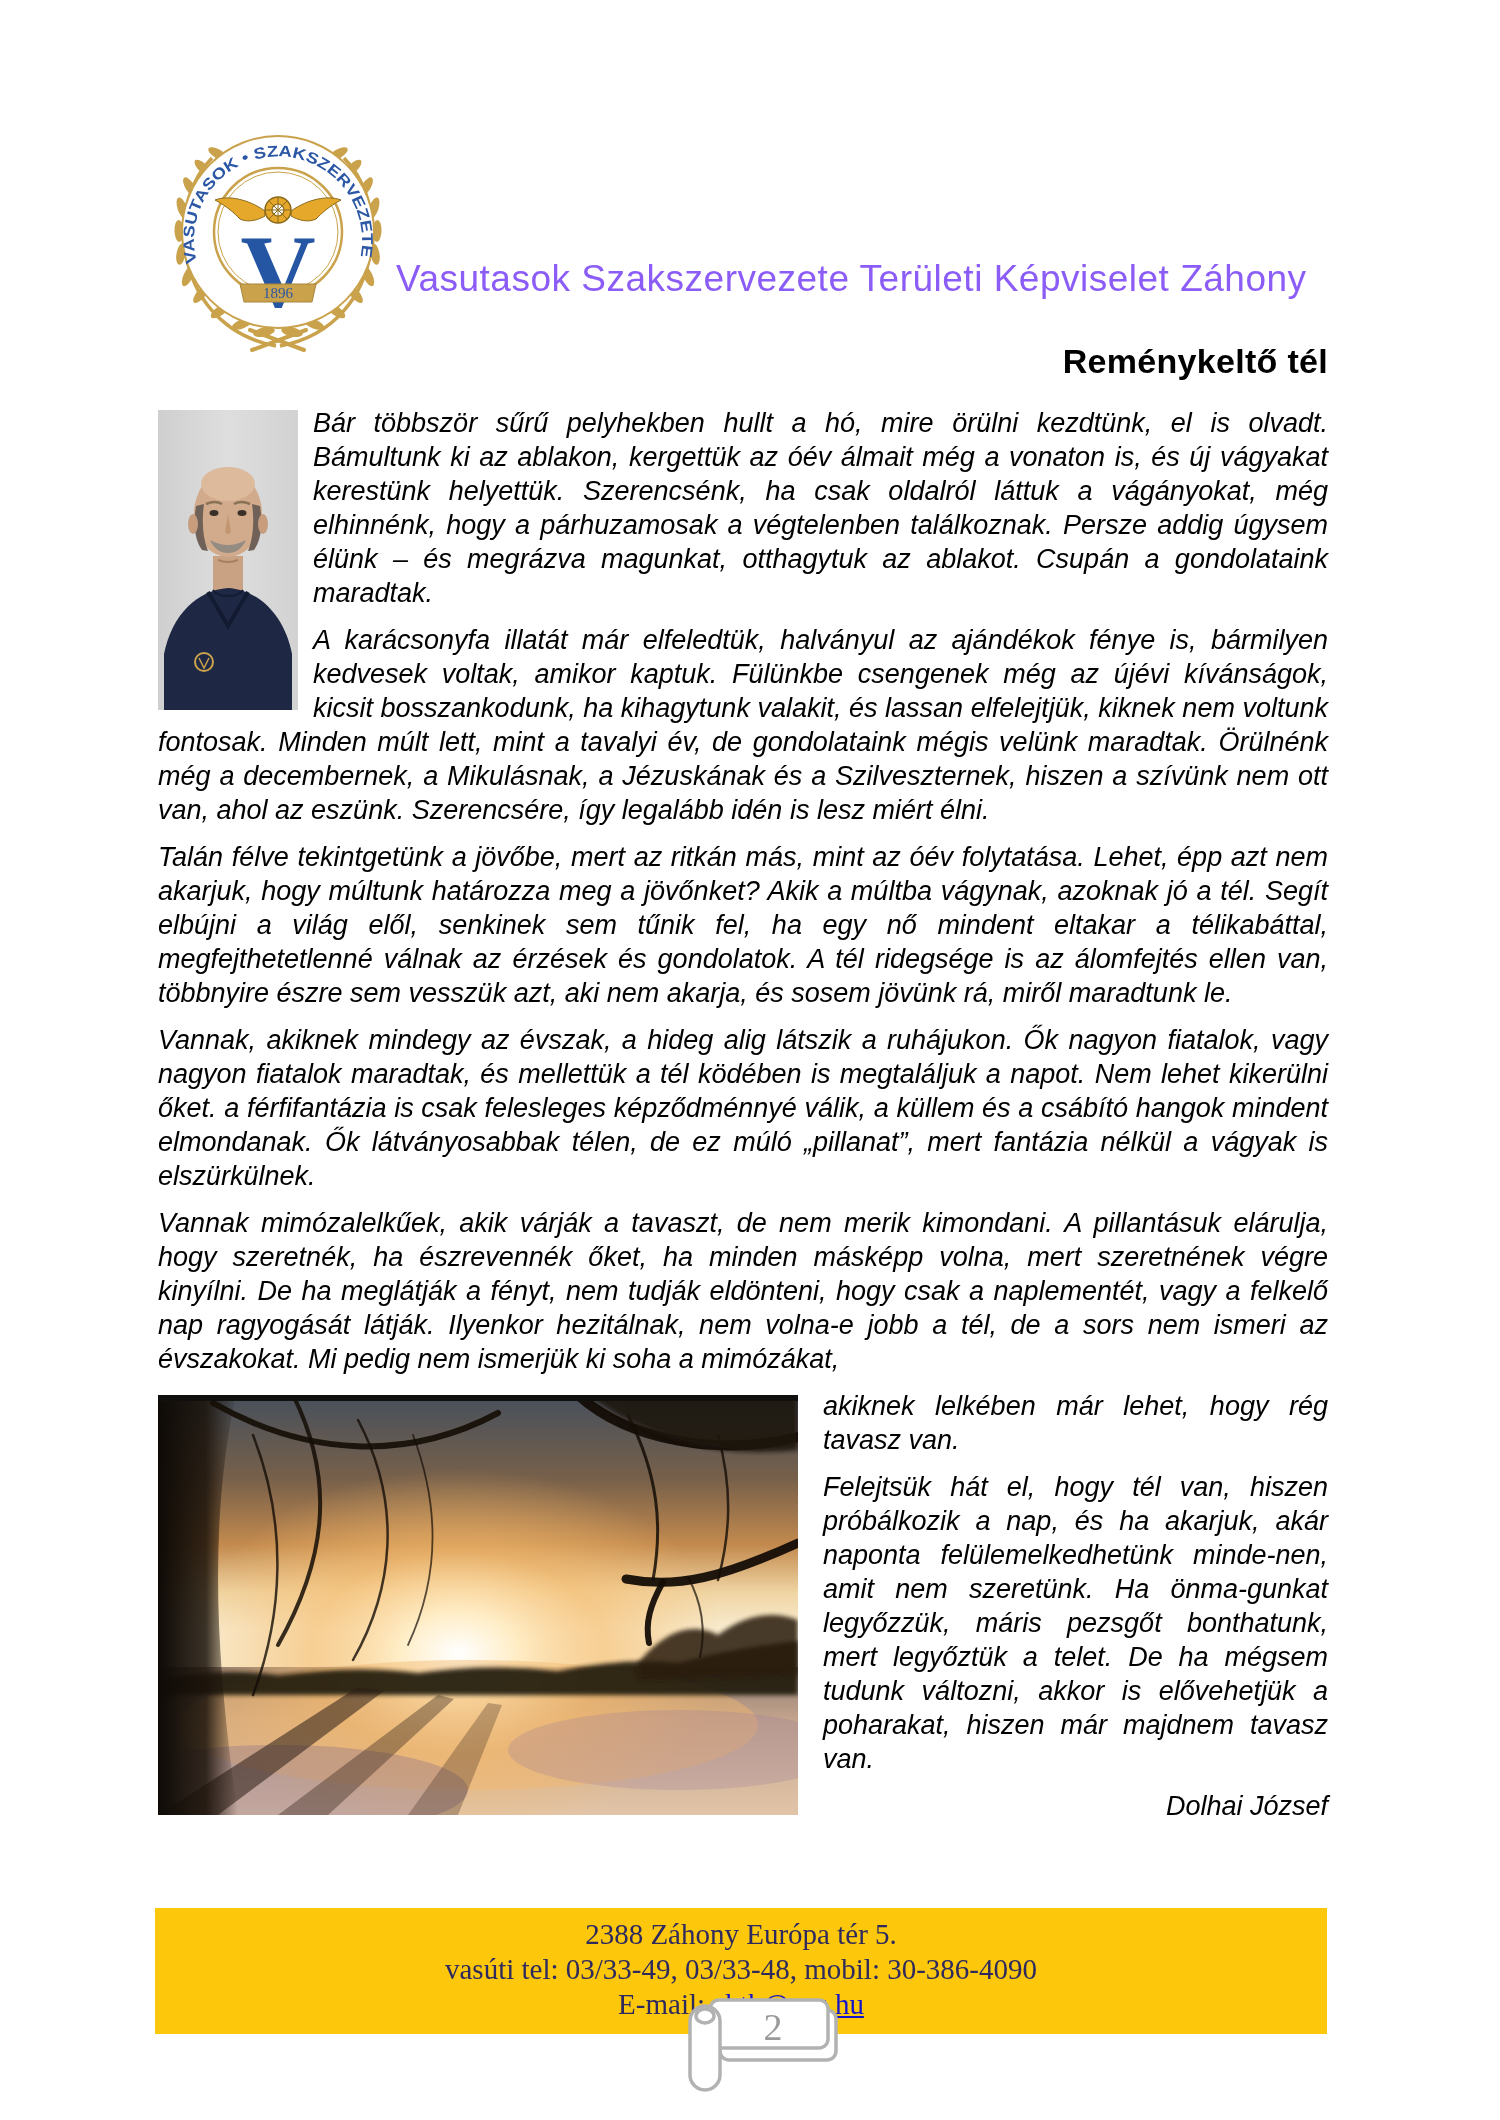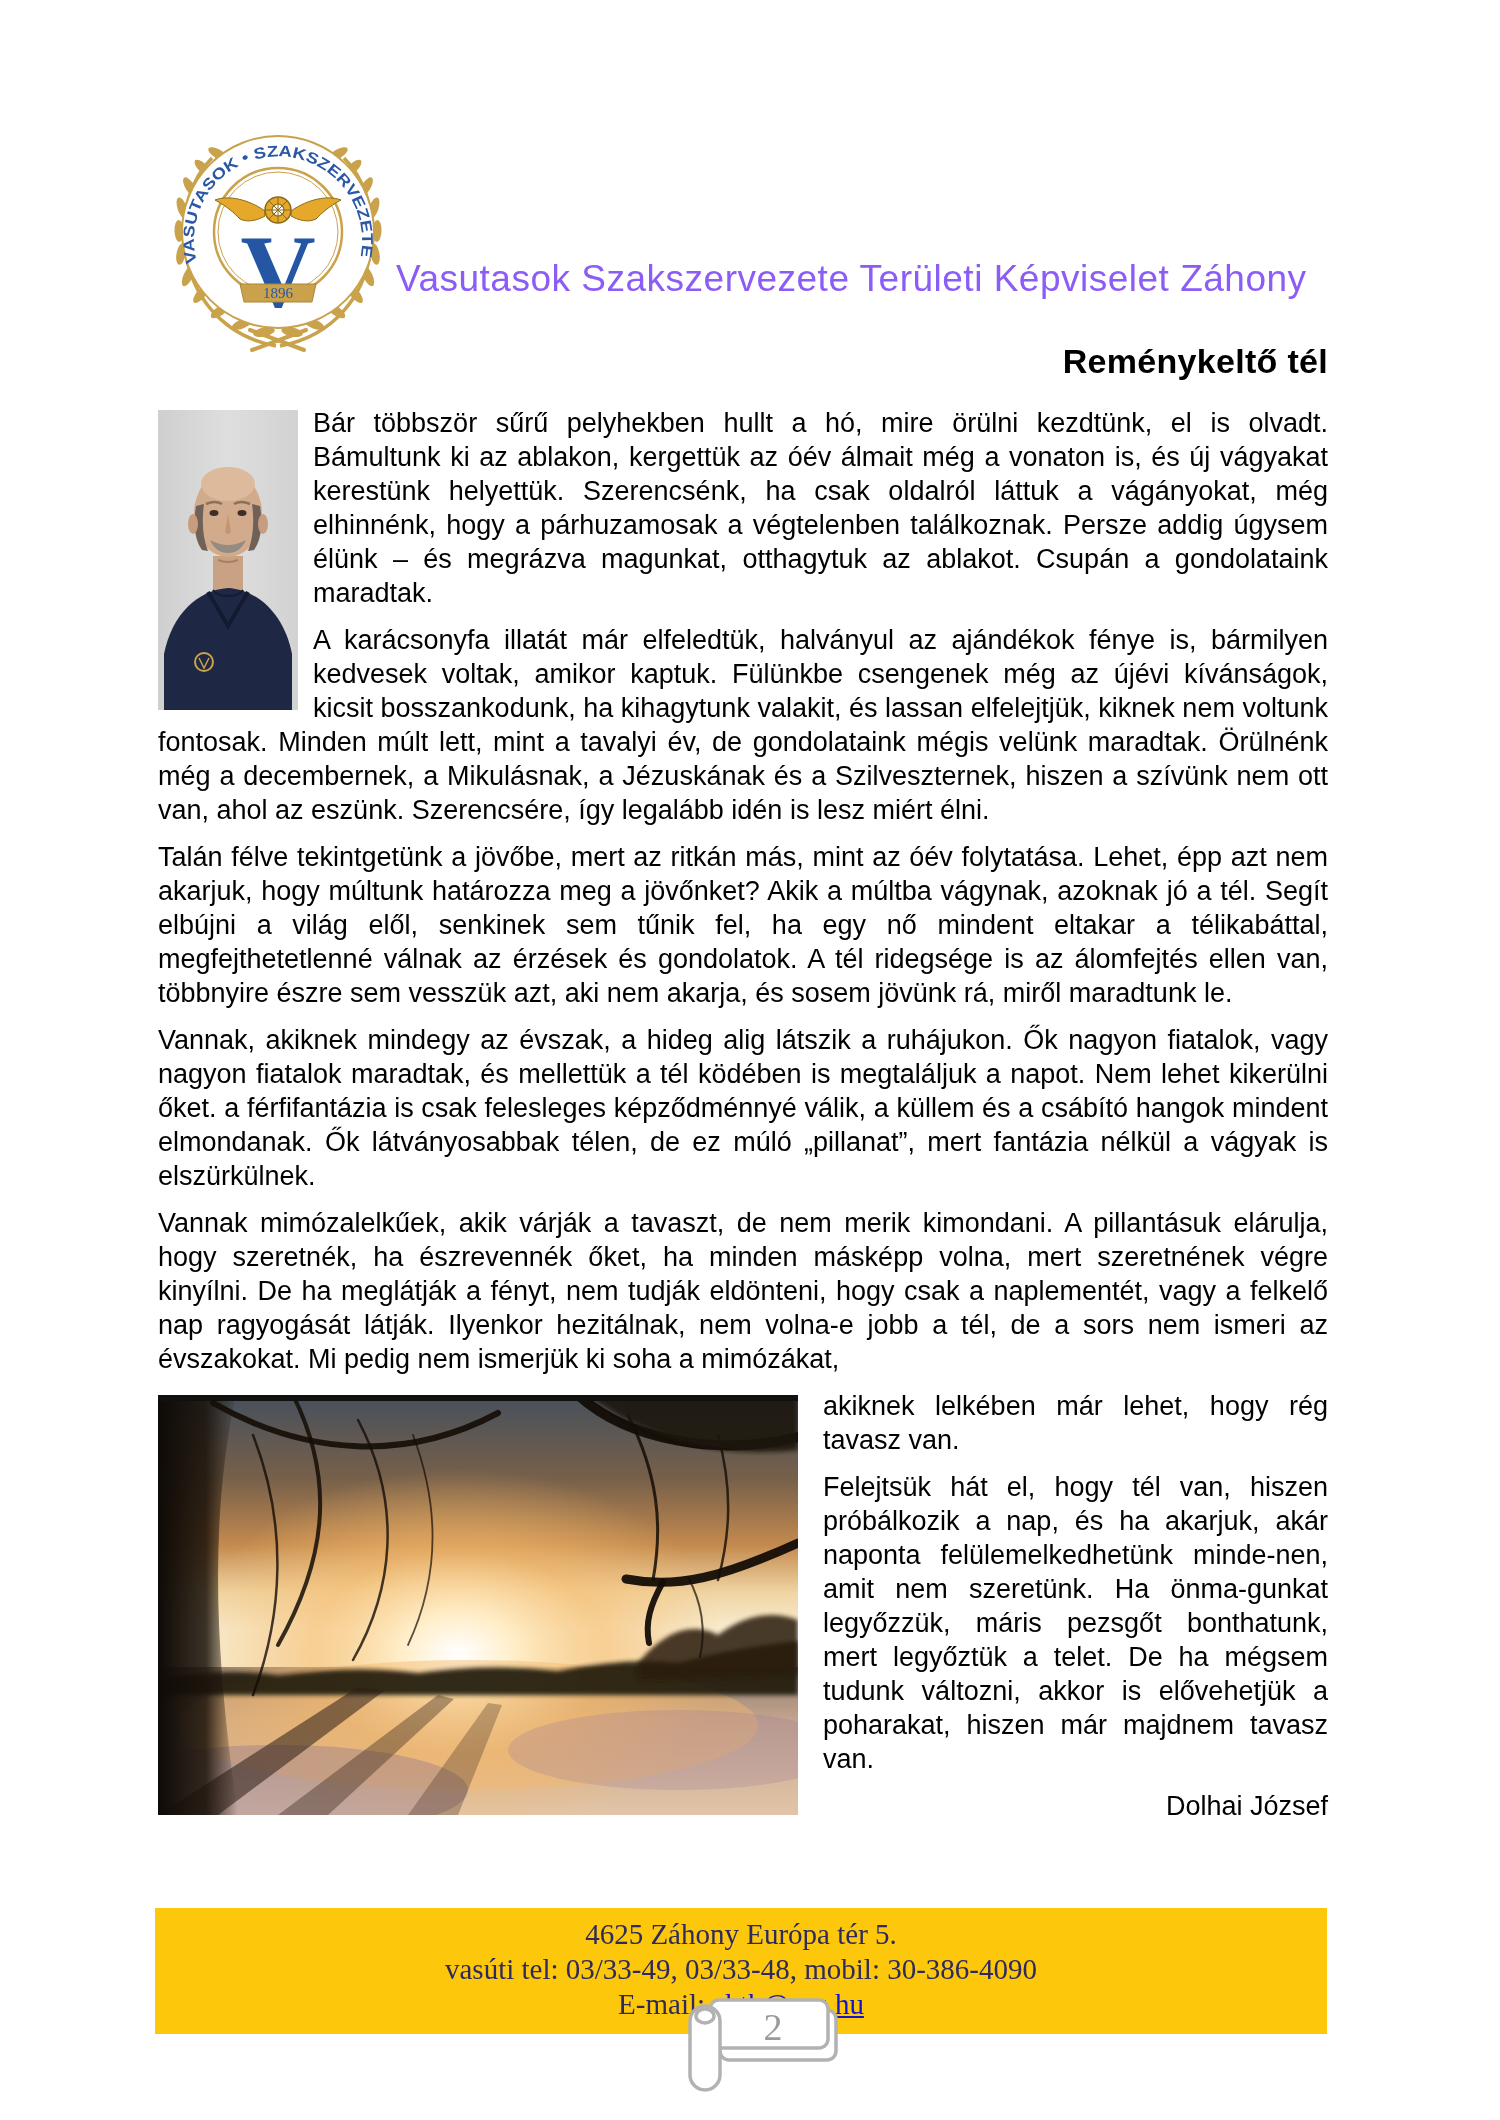--- a/index.html
+++ b/index.html
@@ -17,21 +17,21 @@
   }
   
   .content {
     position:absolute; left:158px; top:342px; width:1170px;
     font-size:27px; line-height:34px; text-align:justify;
   }
   .content h1 {
     margin:0 0 26px 0; font-size:34px; line-height:38px; font-weight:bold;
     text-align:right; letter-spacing:0.3px;
   }
-  .content p { margin:0 0 13px 0; }
+  .content p { margin:0 0 13px 0;font-style:italic; }
   .portrait {
     float:left; width:140px; height:300px; margin:4px 15px 6px 0;
     background:#d9d9d9;
   }
   .portrait svg { display:block; width:100%; height:100%; }
   .bottom-section { margin-top:6px; }
   .sunset {
     float:left; width:640px; height:420px; margin:6px 25px 0 0; background:#1a140e;
   }
   .sunset svg { display:block; width:100%; height:100%; }
@@ -233,21 +233,21 @@
       </div>
 
       <p>akiknek lelkében már lehet, hogy rég tavasz van.</p>
       <p>Felejtsük hát el, hogy tél van, hiszen próbálkozik a nap, és ha akarjuk, akár naponta felülemelkedhetünk minde-nen, amit nem szeretünk. Ha önma-gunkat legyőzzük, máris pezsgőt bonthatunk, mert legyőztük a telet. De ha mégsem tudunk változni, akkor is elővehetjük a poharakat, hiszen már majdnem tavasz van.</p>
       <p class="author-line">Dolhai József</p>
       <div class="clear"></div>
     </div>
   </div>
 
   <div class="footer">
-    <div>4625 Záhony Európa tér 5.</div>
+    <div>2388 Záhony Európa tér 5.</div>
     <div>vasúti tel: 03/33-49, 03/33-48, mobil: 30-386-4090</div>
     <div><span>E-mail: </span><span class="email-link">zhtk@vsz.hu</span></div>
   </div>
 
   <div class="page-scroll">
     <svg viewBox="0 0 168 104" xmlns="http://www.w3.org/2000/svg">
       <g fill="#ffffff" stroke="#b2b2b2" stroke-width="3.5">
         <rect x="44" y="16" width="116" height="50" rx="9"></rect>
         <rect x="34" y="6" width="118" height="48" rx="9"></rect>
         <rect x="14" y="12" width="30" height="84" rx="15"></rect>

